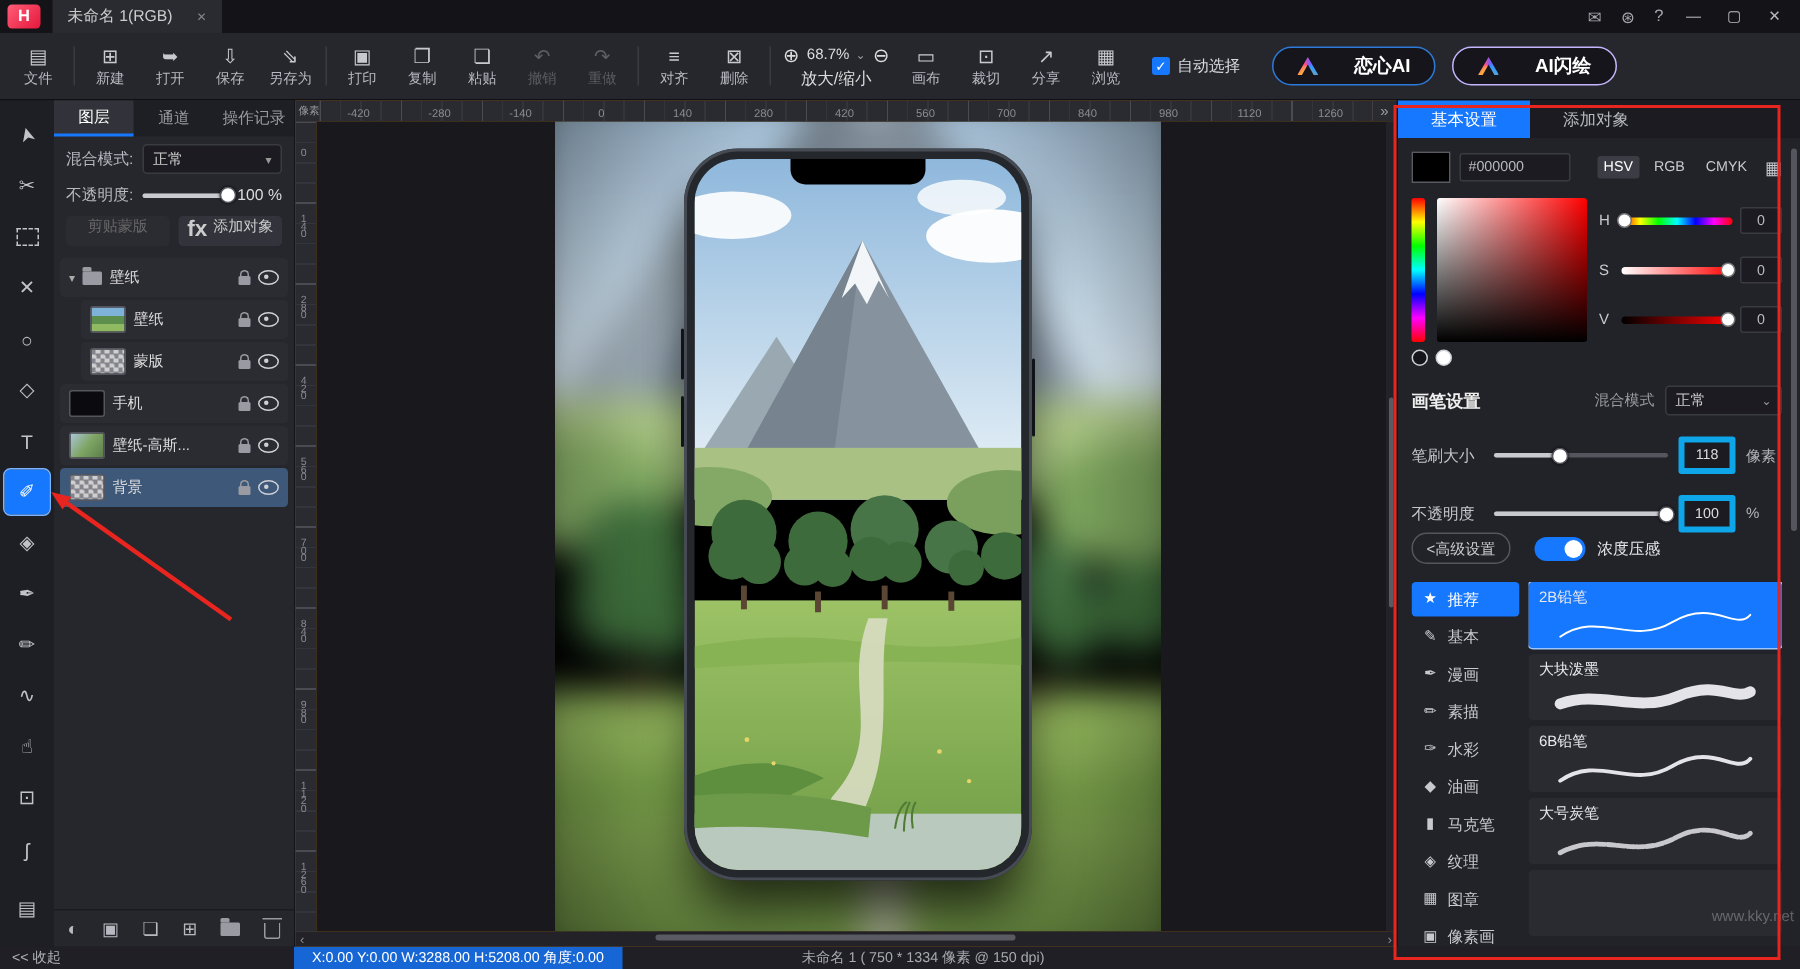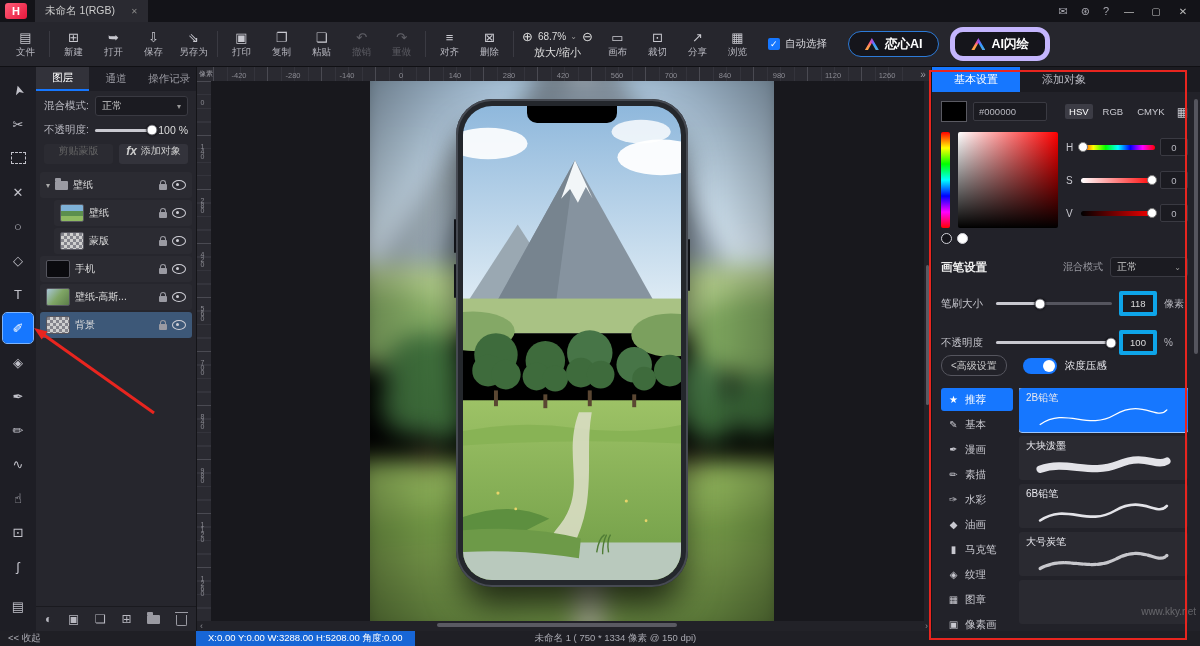--- a/index.html
+++ b/index.html
@@ -23,23 +23,23 @@
   .tb-item .l{font-size:9.5px;color:#b8b8c0;white-space:nowrap}
   .tb-item.disabled{opacity:.35}
   .tb-sep{width:1px;height:26px;background:#3a3a42;margin:0 3px}
   .tb-zoomwrap{display:flex;flex-direction:column;align-items:center;gap:1px;margin:0 4px}
   .tb-zoomwrap .row{display:flex;align-items:center;gap:5px}
   .tb-zoomwrap .g{font-size:13px;line-height:15px}
   .zoom-val{display:flex;align-items:center;gap:4px;font-size:10px;color:#ddd}
   .zoom-val .caret{font-size:8px;color:#999}
   .auto{display:flex;align-items:center;gap:5px;margin:0 10px;color:#d8d8de;font-size:10.5px}
   .checkbox{width:12px;height:12px;background:#1677ff;border-radius:2px;color:#fff;font-size:9px;display:flex;align-items:center;justify-content:center}
-  .ai-btn{height:24px;border-radius:13px;background:#15151b;display:flex;align-items:center;gap:6px;padding:0 16px;color:#fff;font-size:12.5px;font-weight:bold;margin-left:10px}
+  .ai-btn{height:24px;border-radius:13px;background:#15151b;display:flex;align-items:center;gap:24px;padding:0 16px;color:#fff;font-size:12.5px;font-weight:bold;margin-left:10px}
   .ai-btn.primary{border:1px solid #2d7bd8}
-  .ai-btn.secondary{border:5px solid #c4b5fd}
+  .ai-btn.secondary{border:1px solid #c4b5fd}
   .ai-logo{width:14px;height:12px;background:conic-gradient(from 210deg,#ffb03c,#ff4d88,#7a5cff,#2ea0ff,#ffb03c);
            clip-path:polygon(0 100%,50% 0,100% 100%,78% 100%,50% 42%,22% 100%)}
 
   
   .main{flex:1;display:flex;min-height:0;position:relative}
 
   
   .toolstrip{width:36px;background:#1e1e25;display:flex;flex-direction:column;align-items:center;padding-top:8px}
   .tool{width:30px;height:30px;margin-bottom:4px;display:flex;align-items:center;justify-content:center;color:#c2c2ca;font-size:13px;border-radius:4px;cursor:pointer;flex:0 0 30px}
   .tool.active{background:#1677ff;color:#fff;outline:1px solid #7ab4ff}
@@ -52,21 +52,21 @@
   .lp-tab{flex:1;display:flex;align-items:center;justify-content:center;color:#9a9aa2;font-size:10.5px}
   .lp-tab.active{background:#32323a;color:#fff;border-bottom:2px solid #1677ff}
   .lp-row{display:flex;align-items:center;padding:5px 8px 2px;gap:6px;color:#b8b8c0}
   .select{background:#1b1b21;border:1px solid #3a3a42;border-radius:3px;height:18px;display:flex;align-items:center;justify-content:space-between;padding:0 6px;color:#ccc;font-size:10px}
   .select .caret{font-size:8px;color:#999;margin-left:6px}
   .slider{position:relative;height:3px;background:#55555e;border-radius:2px;flex:1}
   .slider .fill{position:absolute;left:0;top:0;bottom:0;background:#c9c9d0;border-radius:2px}
   .slider .thumb{position:absolute;top:50%;width:9px;height:9px;background:#fff;border-radius:50%;transform:translate(-50%,-50%);box-shadow:0 0 2px #000}
   .lp-btn{flex:1;height:20px;background:#33333b;border-radius:3px;display:flex;align-items:flex-start;justify-content:center;gap:4px;color:#ccc;font-size:10px}
   .lp-btn.disabled{color:#666;background:#2b2b32}
-  .fx{font-style:italic;font-weight:bold;font-size:12px}
+  .fx{font-weight:bold;font-size:15px}
   .layer-list{flex:1;overflow:hidden;padding-top:4px}
   .layer{height:26px;display:flex;align-items:center;gap:5px;padding:0 6px;background:#2b2b32;margin:2px 4px;border-radius:3px}
   .layer.child{margin-left:18px}
   .layer.selected{background:#3d5878}
   .layer .name{flex:1;color:#ddd;white-space:nowrap;overflow:hidden;font-size:10px}
   .gcaret{font-size:8px;color:#aaa}
   .thumb{width:22px;height:16px;border:1px solid #55555e;border-radius:2px;flex:0 0 22px}
   .th-wall{background:linear-gradient(#7fb2d8 0 35%,#5c8f4e 35% 70%,#8fba62 70%)}
   .th-mask,.th-bg{background:repeating-conic-gradient(#cfcfcf 0 25%,#84848c 0 50%);background-size:6px 6px}
   .th-phone{background:#0b0b0f}

